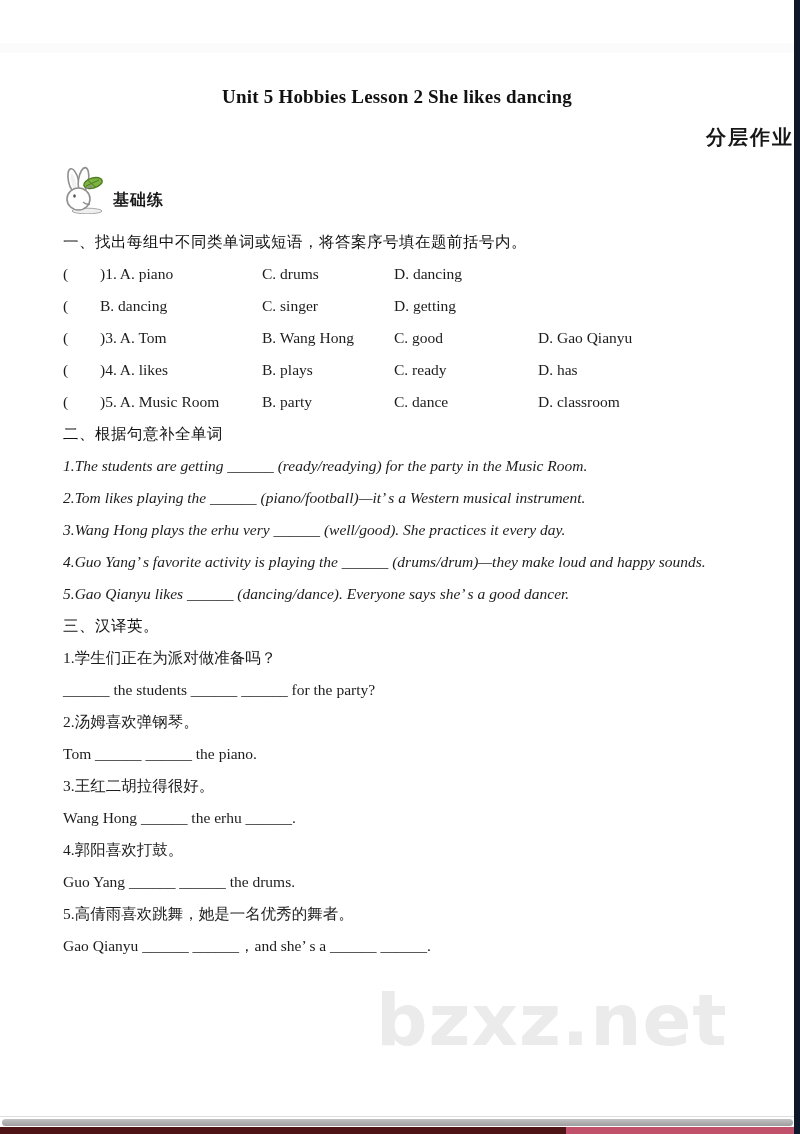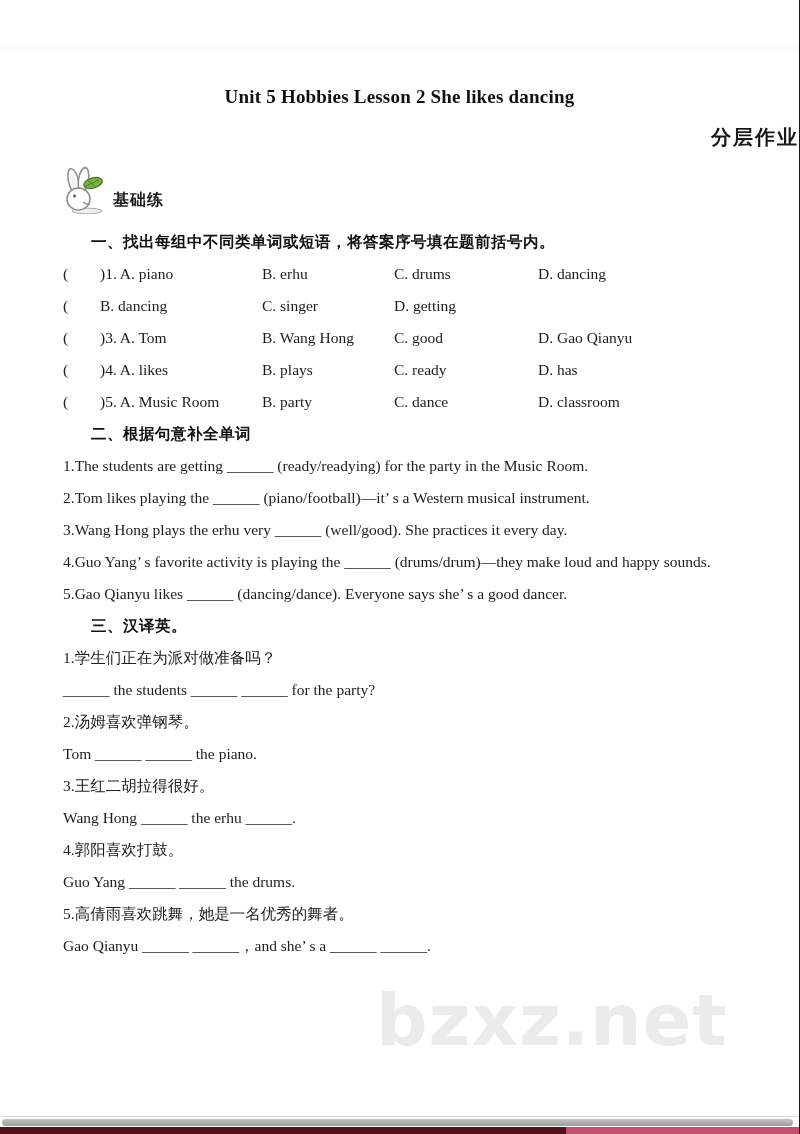--- a/index.html
+++ b/index.html
@@ -2,46 +2,46 @@
 <html><head>
 <meta charset="utf-8">
 <style>
   html,body{margin:0;padding:0;}
   body{
     width:800px;height:1134px;position:relative;overflow:hidden;
     background:#ffffff;color:#1c1c1c;
     font-family:"Liberation Serif","DejaVu Serif",serif;
     font-size:15.5px;
   }
-  .page{position:absolute;inset:0;background:#fff;border-right:1px solid #0f172a;}
+  .page{position:absolute;inset:0;background:#fff;border-right:6px solid #0f172a;}
   .artifact-line{position:absolute;left:0;right:0;top:43px;height:10px;background:#fbfbfb;}
   .title{
     position:absolute;top:86px;left:0;width:100%;text-align:center;
     font-weight:bold;font-size:19px;letter-spacing:.2px;color:#111;
   }
   .subtitle{
     position:absolute;top:124px;left:0;width:100%;text-align:right;
     font-family:"Liberation Sans","DejaVu Sans",sans-serif;
     font-size:20px;font-weight:600;letter-spacing:2px;color:#171717;
   }
   .badge-row{position:absolute;left:60px;top:166px;display:flex;align-items:flex-end;gap:9px;}
   .badge-row svg{display:block;}
   .badge-label{
     font-family:"Liberation Sans","DejaVu Sans",sans-serif;
     font-size:16px;font-weight:600;color:#1a1a1a;padding-bottom:3px;letter-spacing:1px;
   }
   .content{position:absolute;left:63px;top:226px;width:668px;line-height:32px;}
   .sec-heading{
     font-family:"Liberation Sans","DejaVu Sans",sans-serif;
-    font-weight:700;font-size:15.5px;color:#111;letter-spacing:.5px;margin-left:28px;
+    font-weight:400;font-size:15.5px;color:#111;letter-spacing:.5px;
   }
   .choice-row{display:grid;grid-template-columns:37px 162px 132px 144px 1fr;}
   .choice-row span{white-space:nowrap;}
   p{margin:0;}
-  .fill-item{white-space:normal;}
+  .fill-item{white-space:normal;font-style:italic;}
   .fill-item.justified{text-align:justify;padding-left:31px;text-indent:-31px;}
   .zh-line,.en-line{white-space:pre-wrap;}
   .watermark{
     position:absolute;left:376px;top:984px;
     font-family:"DejaVu Sans","Liberation Sans",sans-serif;
     font-weight:bold;font-size:72px;line-height:72px;letter-spacing:1px;
     color:#ebebeb;user-select:none;
   }
   .footer-hairline{position:absolute;left:0;right:0;top:1116px;height:1px;background:#dddddd;}
   .h-scrollbar{
@@ -79,21 +79,20 @@
     <span class="badge-label">基础练</span>
   </div>
 
   <div class="content">
 
     <div class="sec-heading">一、找出每组中不同类单词或短语，将答案序号填在题前括号内。</div>
 
     <div class="choice-row">
       <span>(</span>
       <span>)1. A. piano</span>
-      <span>B. erhu</span>
       <span>C. drums</span>
       <span>D. dancing</span>
     </div>
     <div class="choice-row">
       <span>(</span>
       <span>B. dancing</span>
       <span>C. singer</span>
       <span>D. getting</span>
     </div>
     <div class="choice-row">

